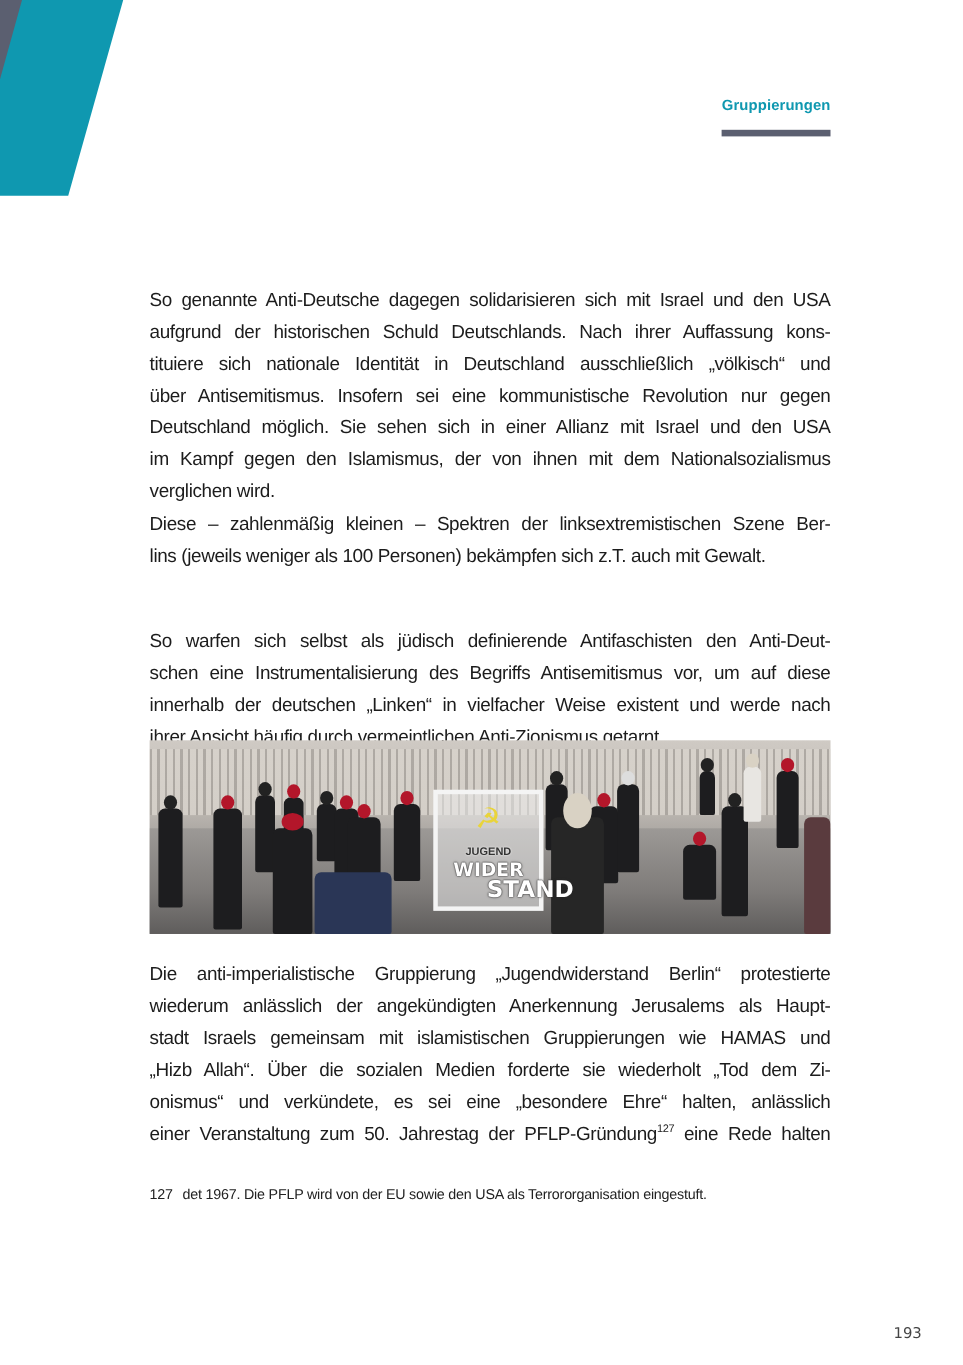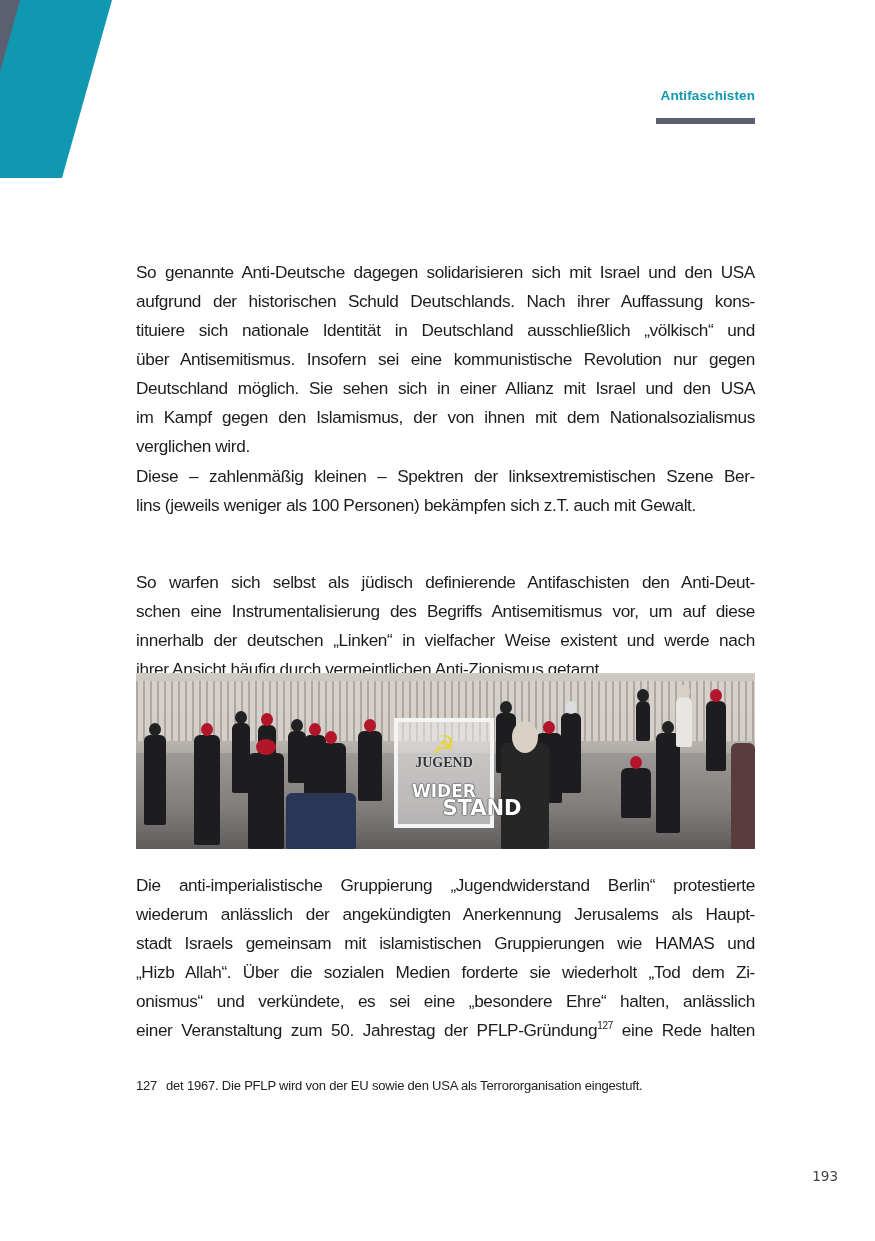--- a/index.html
+++ b/index.html
@@ -50,47 +50,47 @@
   .logo-box {
     position:absolute; left:258px; top:45px; width:100px; height:110px;
     border:4px solid #f4f4f4; background:rgba(235,235,235,0.55); box-sizing:border-box;
   }
   .logo-box .hs { position:absolute; left:34px; top:8px; font-size:26px; color:#e9d43a; font-family:"DejaVu Sans", sans-serif; }
   .logo-box .lt {
     position:absolute; left:0; width:100%; text-align:center;
     font-family:"DejaVu Sans", sans-serif; font-weight:bold; color:#ffffff;
     text-shadow:0 0 2px #333, 0 0 1px #000; line-height:17px;
   }
-  .logo-box .l1 { top:32px; font-size:14px; color:#333; text-shadow:0 0 2px #fff; font-family:Liberation Serif, serif; }
+  .logo-box .l1 { top:44px; font-size:10px; color:#333; text-shadow:0 0 2px #fff; font-family:Liberation Sans, sans-serif; }
   .logo-box .l2 { top:61px; font-size:17px; }
   .logo-box .l3 { top:78px; font-size:21px;margin-left:38px; }
 
   .footnote {
     position:absolute; left:136px; top:1077px; width:619px; font-size:13px; color:#222;
     letter-spacing:-0.2px;
   }
   .fn-row { display:flex; line-height:18px; }
   .fn-num { width:30px; flex:none; }
   .fn-text { flex:1; }
   .fn-text .fl { white-space:nowrap; height:18px; }
 
   .page-number {
-    position:absolute; left:800px; width:38px; top:1168px; text-align:right;
+    position:absolute; left:800px; width:38px; top:1204px; text-align:right;
     font-size:13.5px; color:#444; font-family:"DejaVu Sans", sans-serif;
   }
 </style>
 </head>
 <body>
 
 <svg class="corner" viewBox="0 0 120 180">
   <polygon points="0,0 112,0 62,178 0,178" fill="#0f98b0"></polygon>
   <polygon points="0,0 20,0 0,72" fill="#5b5f70"></polygon>
 </svg>
 
-<div class="header-title">Antifaschisten</div>
+<div class="header-title">Gruppierungen</div>
 <div class="header-rule"></div>
 
 <div class="body-block" id="p1">
   <div class="line">So genannte Anti-Deutsche dagegen solidarisieren sich mit Israel und den USA</div>
   <div class="line">aufgrund der historischen Schuld Deutschlands. Nach ihrer Auffassung kons-</div>
   <div class="line">tituiere sich nationale Identität in Deutschland ausschließlich „völkisch“ und</div>
   <div class="line">über Antisemitismus. Insofern sei eine kommunistische Revolution nur gegen</div>
   <div class="line">Deutschland möglich. Sie sehen sich in einer Allianz mit Israel und den USA</div>
   <div class="line">im Kampf gegen den Islamismus, der von ihnen mit dem Nationalsozialismus</div>
   <div class="line last">verglichen wird.</div>

